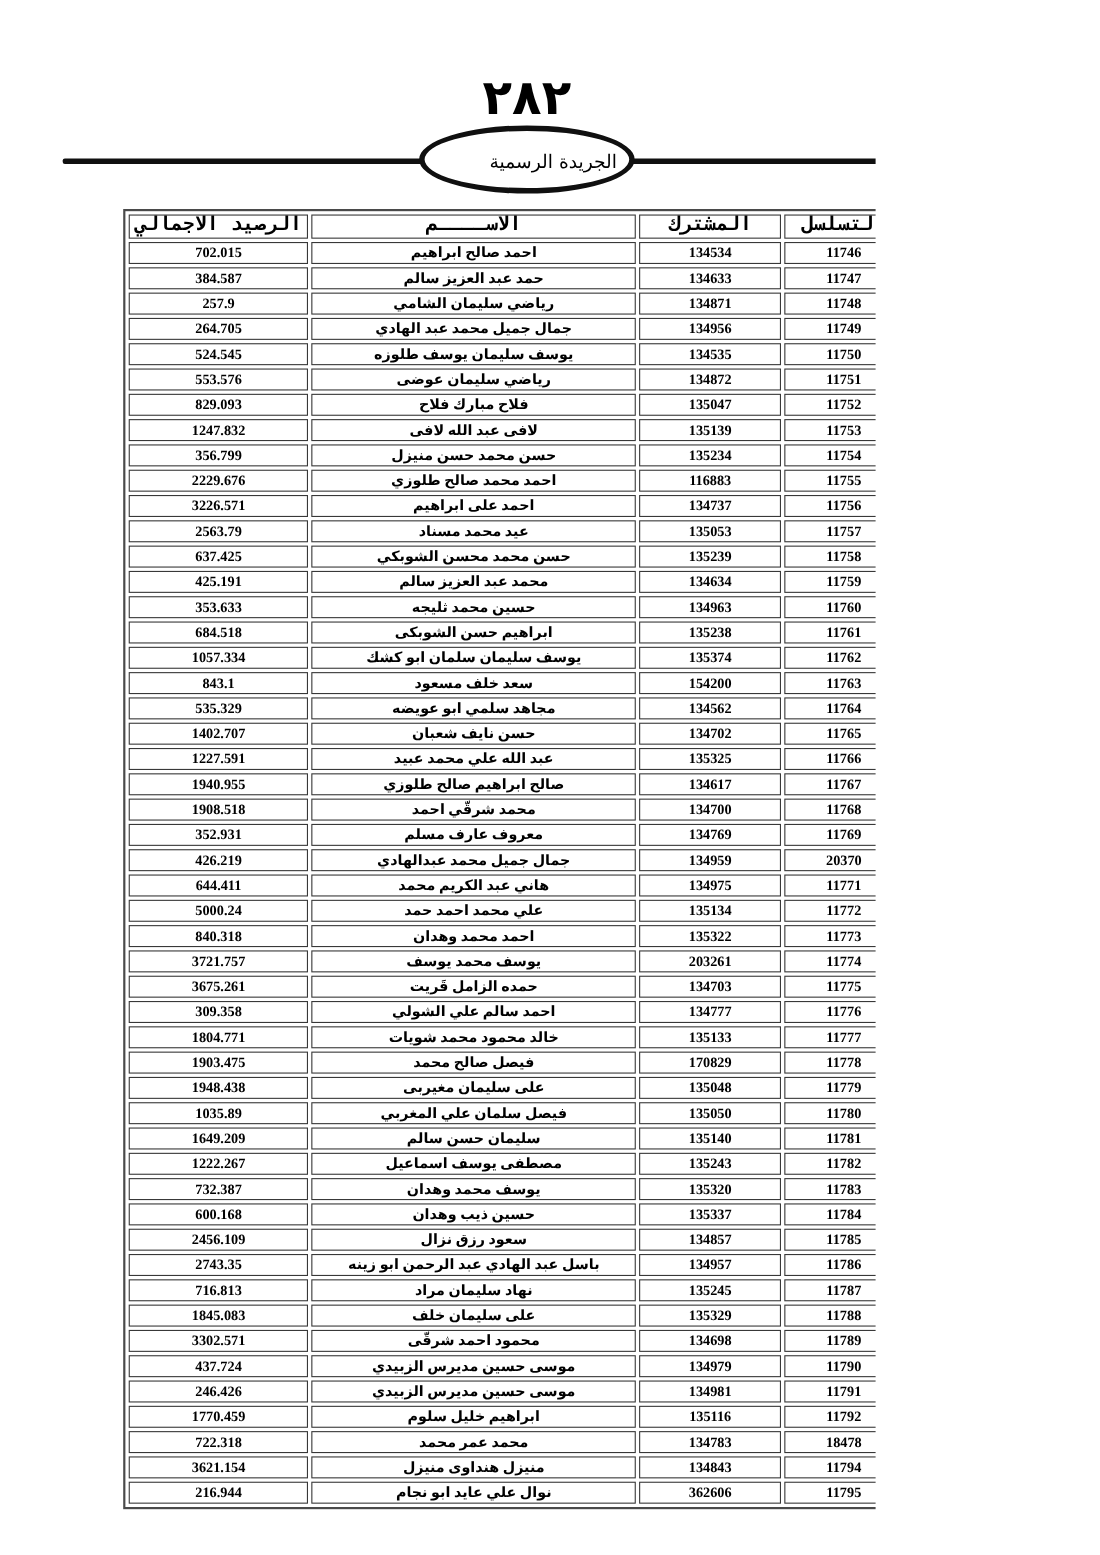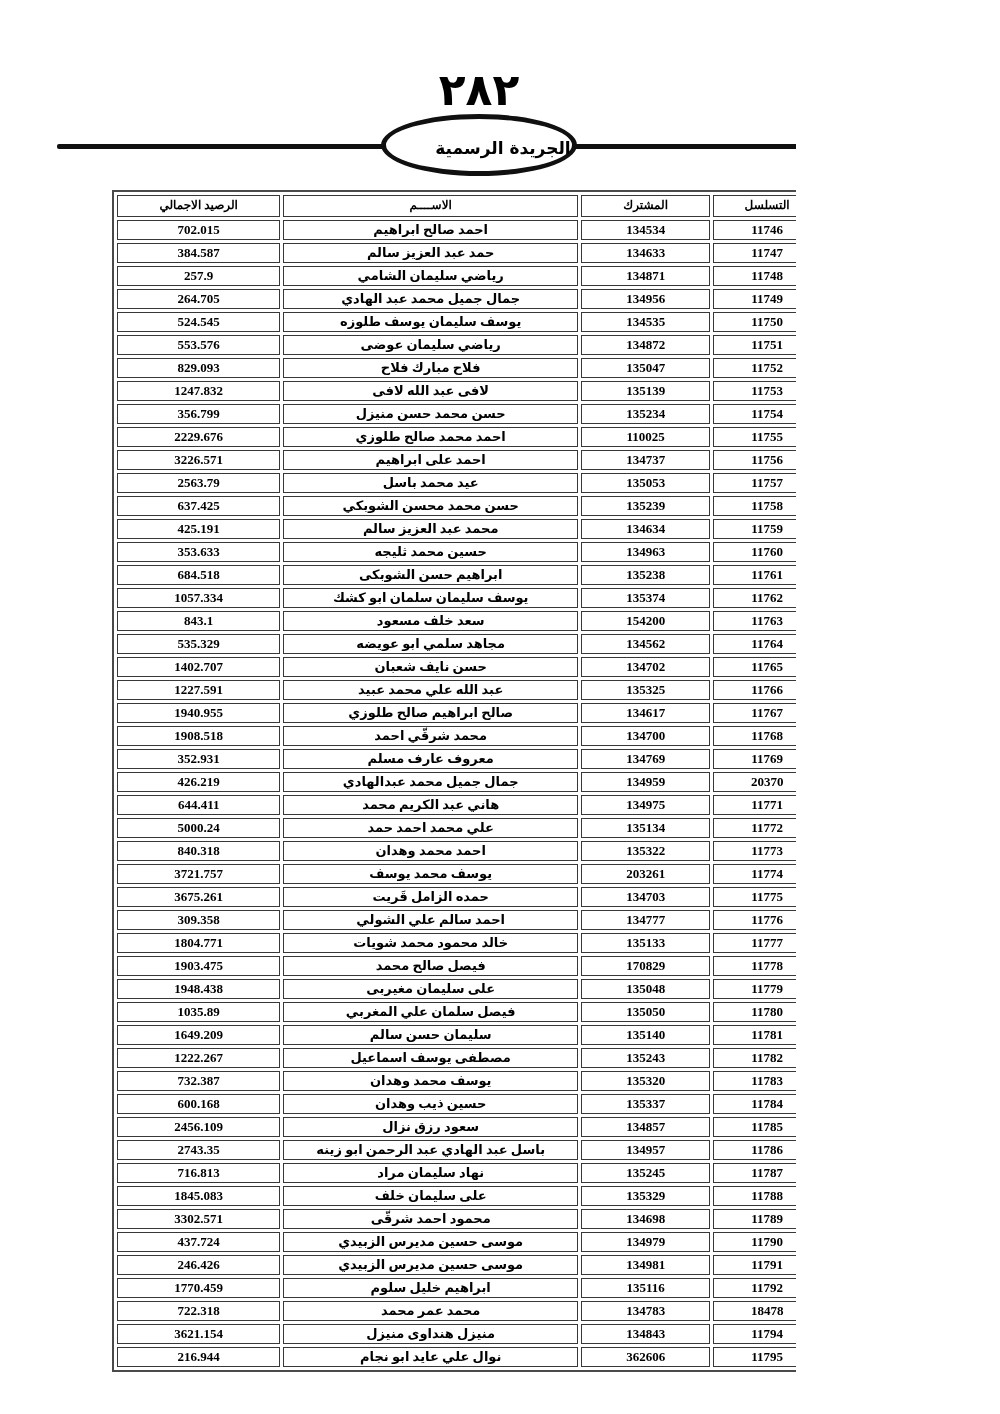--- a/index.html
+++ b/index.html
@@ -44,21 +44,21 @@
     height: 52px;
     background: #ffffff;
     border: 5px solid #101010;
     border-radius: 50%;
     display: flex;
     align-items: center;
     justify-content: center;
   }
   .oval span {
     font-size: 17px;
-    font-weight: bold;
+    font-weight: normal;
     direction: rtl;
     padding-top: 6px;
     margin-left: 48px;
   }
   table.data-table {
     position: absolute;
     top: 190px;
     left: 112px;
     width: 714px;
     border-collapse: separate;
@@ -75,23 +75,23 @@
     padding: 0 2px;
     font-weight: bold;
     font-size: 13px;
     line-height: 1.1;
     white-space: nowrap;
     overflow: hidden;
     background: #ffffff;
     font-family: "Liberation Serif", "DejaVu Sans", serif;
   }
   table.data-table th {
-    font-size: 12px;
+    font-size: 18px;
     height: 20px;
-    font-family: Liberation Serif, serif;
+    font-family: Liberation Mono, monospace;
   }
   col.col-serial     { width: 15.5%; }
   col.col-subscriber { width: 18.6%; }
   col.col-name       { width: 42.4%; }
   col.col-balance    { width: 23.5%; }
 </style>
 </head>
 <body>
 
 <div class="page">
@@ -169,34 +169,34 @@
           <td>1247.832</td>
         </tr>
         <tr>
           <td>11754</td>
           <td>135234</td>
           <td>حسن محمد حسن منيزل</td>
           <td>356.799</td>
         </tr>
         <tr>
           <td>11755</td>
-          <td>110025</td>
+          <td>116883</td>
           <td>احمد محمد صالح طلوزي</td>
           <td>2229.676</td>
         </tr>
         <tr>
           <td>11756</td>
           <td>134737</td>
           <td>احمد على ابراهيم</td>
           <td>3226.571</td>
         </tr>
         <tr>
           <td>11757</td>
           <td>135053</td>
-          <td>عيد محمد باسل</td>
+          <td>عيد محمد مسناد</td>
           <td>2563.79</td>
         </tr>
         <tr>
           <td>11758</td>
           <td>135239</td>
           <td>حسن محمد محسن الشوبكي</td>
           <td>637.425</td>
         </tr>
         <tr>
           <td>11759</td>

